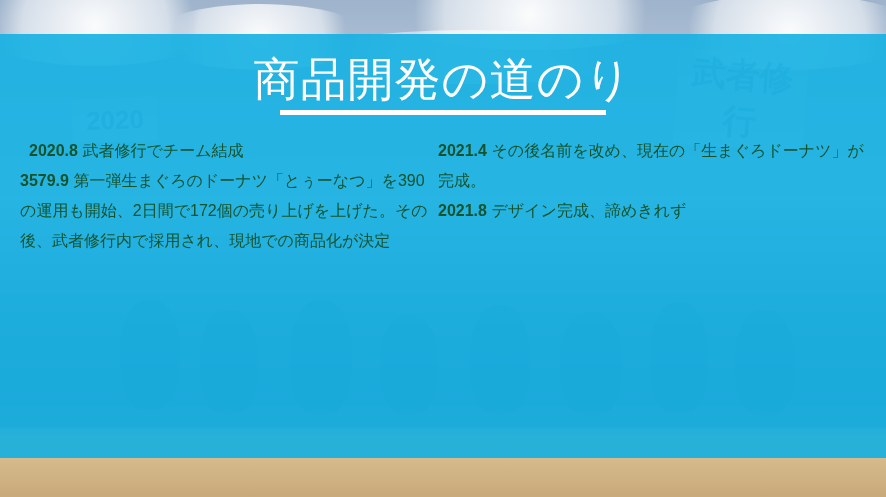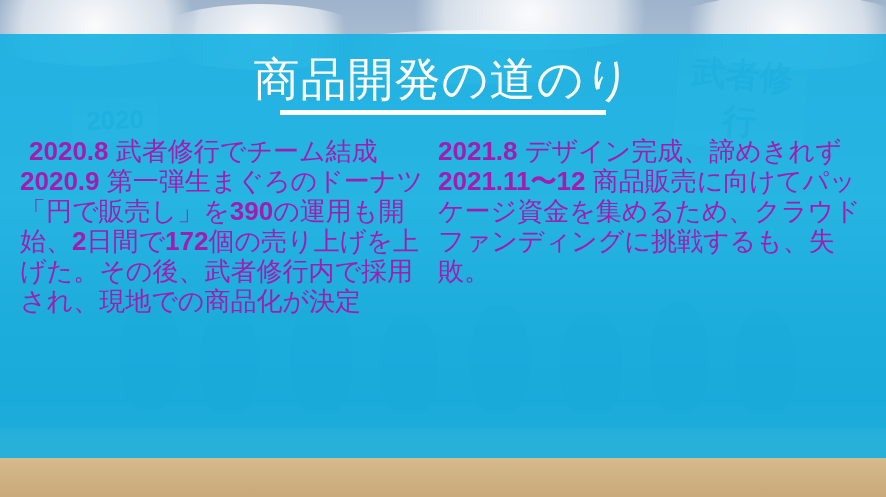--- a/index.html
+++ b/index.html
@@ -135,22 +135,22 @@
 
   .columns {
     position: absolute;
     left: 0;
     top: 102px;
     width: 886px;
     display: flex;
     align-items: flex-start;
   }
   .col {
-    color: #a21caf;
-    font-size: 26px;
+    color: #14532d;
+    font-size: 16px;
     line-height: 30px;
     font-weight: 400;
   }
   .col-left {
     width: 430px;
     padding-left: 20px;
     box-sizing: border-box;
   }
   .col-right {
     width: 440px;
@@ -158,21 +158,21 @@
     box-sizing: border-box;
   }
   .para {
     margin: 0;
     text-indent: 0;
   }
   .para .d {           
     font-weight: bold;
   }
   .para .n {           
-    font-weight: bold;
+    font-weight: normal;
   }
   .indent-first { padding-left: 9px; }
 </style>
 </head>
 <body>
 
 <div class="slide">
 
   <div class="photo">
     <div class="cloud c1"></div>
@@ -204,30 +204,30 @@
 
     <div class="title">商品開発の道のり</div>
     <div class="title-rule"></div>
 
     <div class="columns">
 
       <div class="col col-left">
 
         <p class="para indent-first"><span class="d">2020.8</span><span> </span><span>武者修行でチーム結成</span></p>
 
-        <p class="para"><span class="d">2020.9</span><span> </span><span>第一弾生まぐろのドーナツ「円で販売し」を</span><span class="n">390</span><span>の運用も開始、</span><span class="n">2</span><span>日間で</span><span class="n">172</span><span>個の売り上げを上げた。その後、武者修行内で採用され、現地での商品化が決定</span></p>
+        <p class="para"><span class="d">3579.9</span><span> </span><span>第一弾生まぐろのドーナツ「とぅーなつ」を</span><span class="n">390</span><span>の運用も開始、</span><span class="n">2</span><span>日間で</span><span class="n">172</span><span>個の売り上げを上げた。その後、武者修行内で採用され、現地での商品化が決定</span></p>
 
 
       </div>
 
       <div class="col col-right">
 
+        <p class="para"><span class="d">2021.4</span><span> </span><span>その後名前を改め、現在の「生まぐろドーナツ」が完成。</span></p>
 
         <p class="para"><span class="d">2021.8</span><span> </span><span>デザイン完成、諦めきれず</span></p>
 
-        <p class="para"><span class="d">2021.11〜12</span><span> </span><span>商品販売に向けてパッケージ資金を集めるため、クラウドファンディングに挑戦するも、失敗。</span></p>
 
 
       </div>
 
     </div>
   </div>
 </div>
 
 </body></html>

